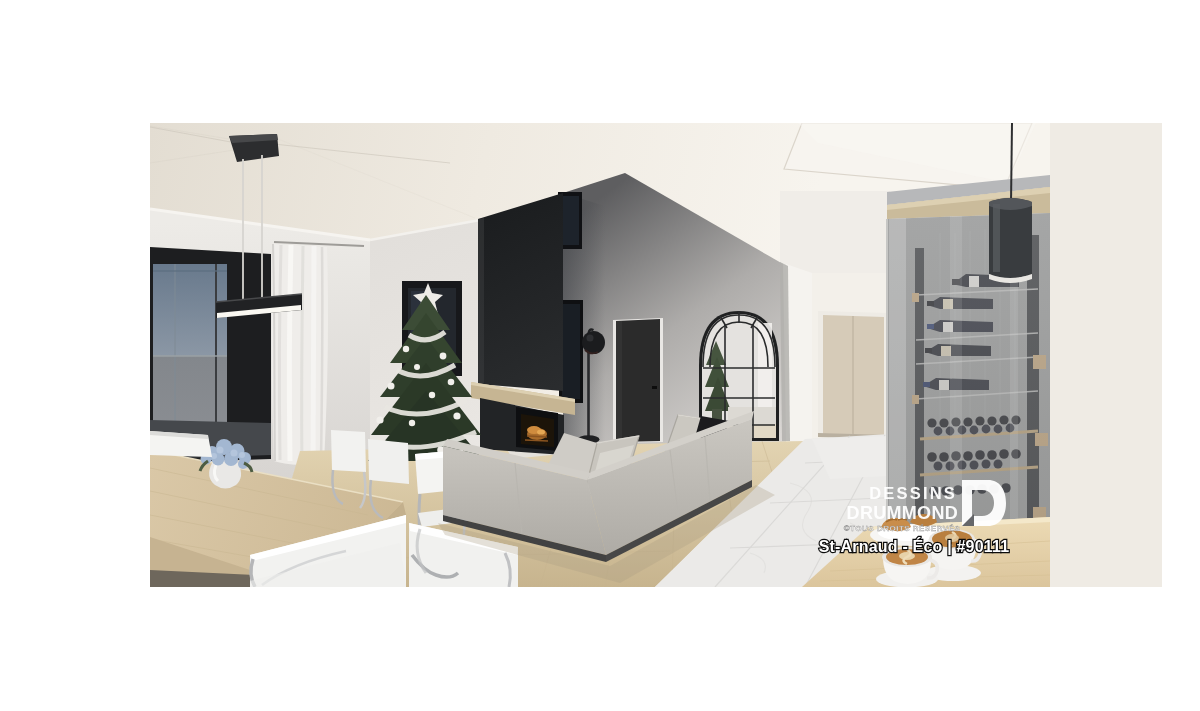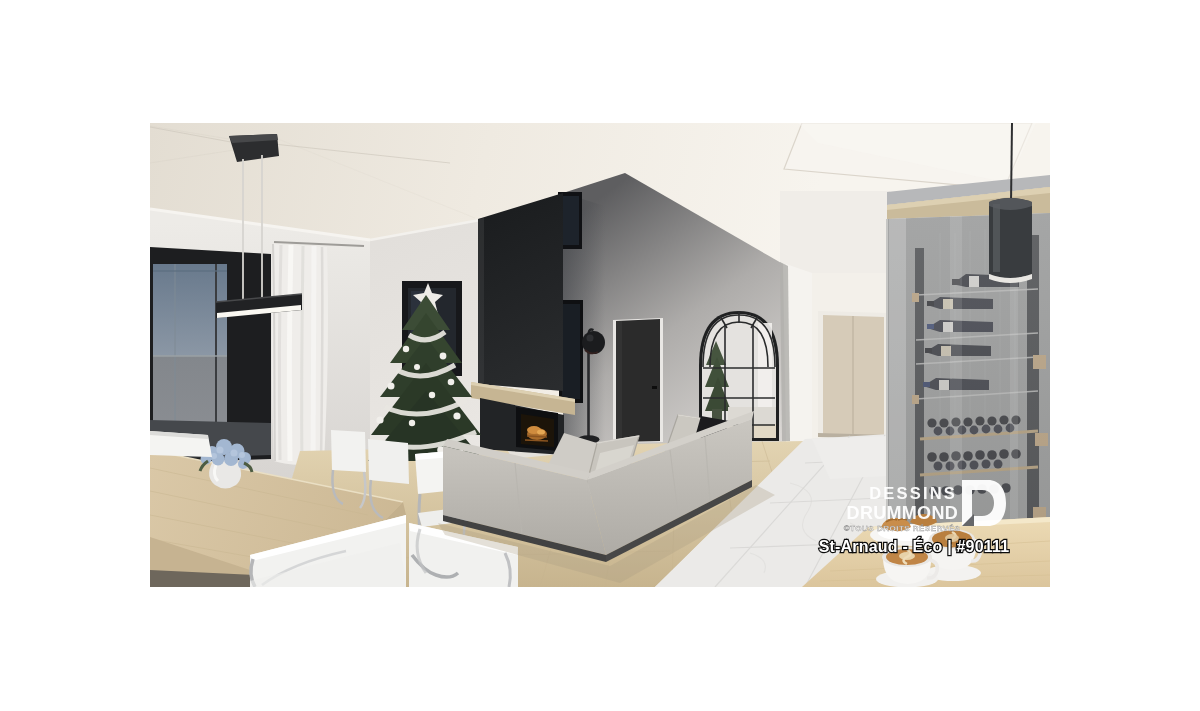--- a/index.html
+++ b/index.html
@@ -1,16 +1,16 @@
 <!DOCTYPE html>
 <html><head>
 <meta charset="utf-8">
 <style>
 html,body{margin:0;padding:0;background:#ffffff;width:1200px;height:711px;overflow:hidden}
-#photo{position:absolute;left:150px;top:123px;width:900px;height:464px;overflow:hidden;background:#efebe4}
+#photo{position:absolute;left:150px;top:123px;width:1012px;height:464px;overflow:hidden;background:#efebe4}
 text{font-family:"Liberation Sans",sans-serif}
 </style>
 </head>
 <body>
 
 <div id="photo">
 <svg width="900" height="464" viewBox="0 0 900 464">
 <defs>
 <linearGradient id="ceilG" x1="0" y1="0" x2="650" y2="150" gradientUnits="userSpaceOnUse">
 <stop offset="0" stop-color="#e3ddd2"></stop>

